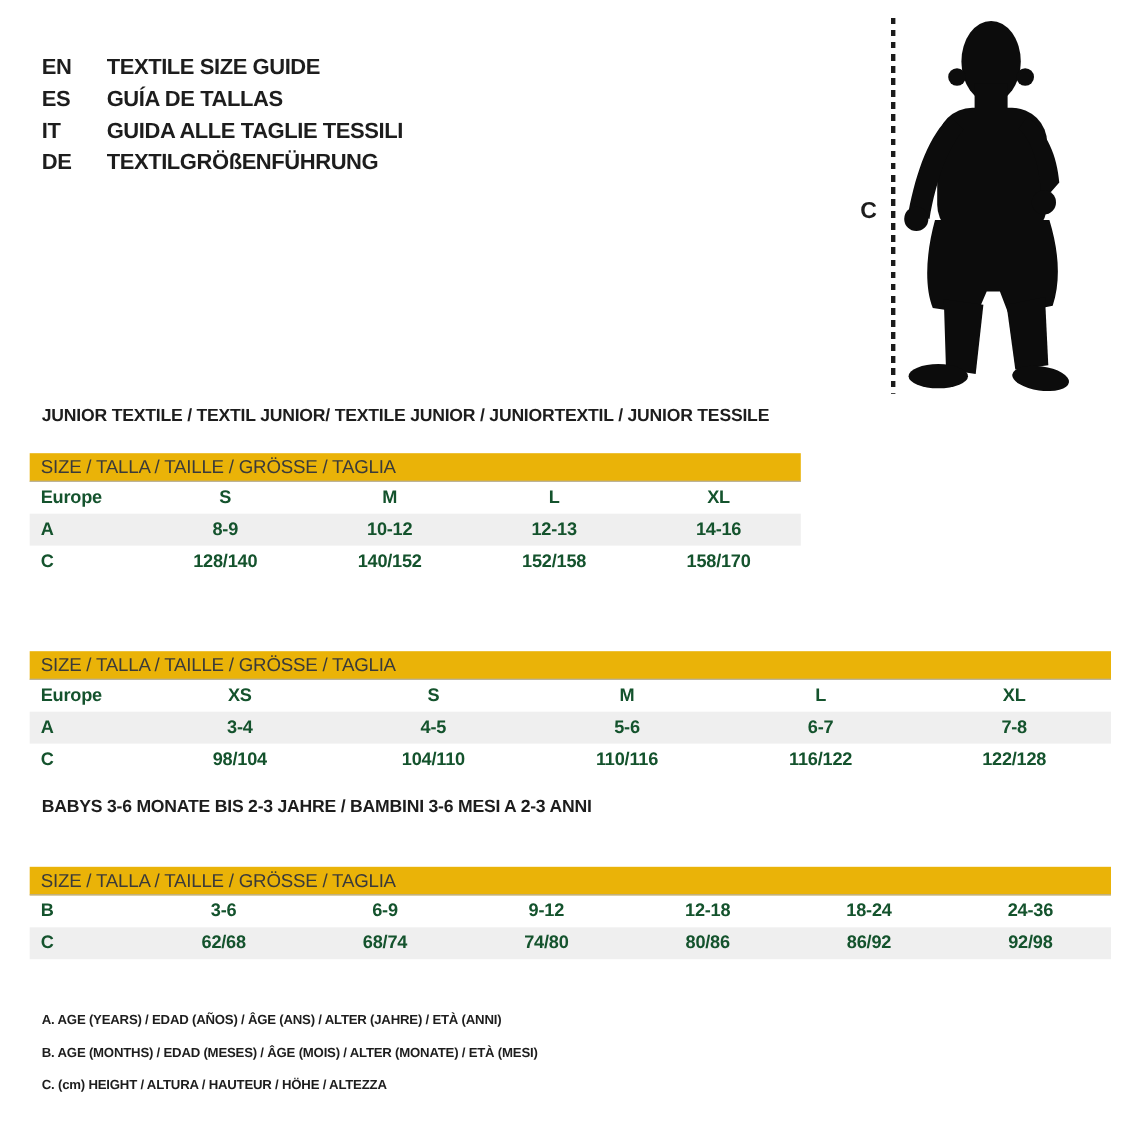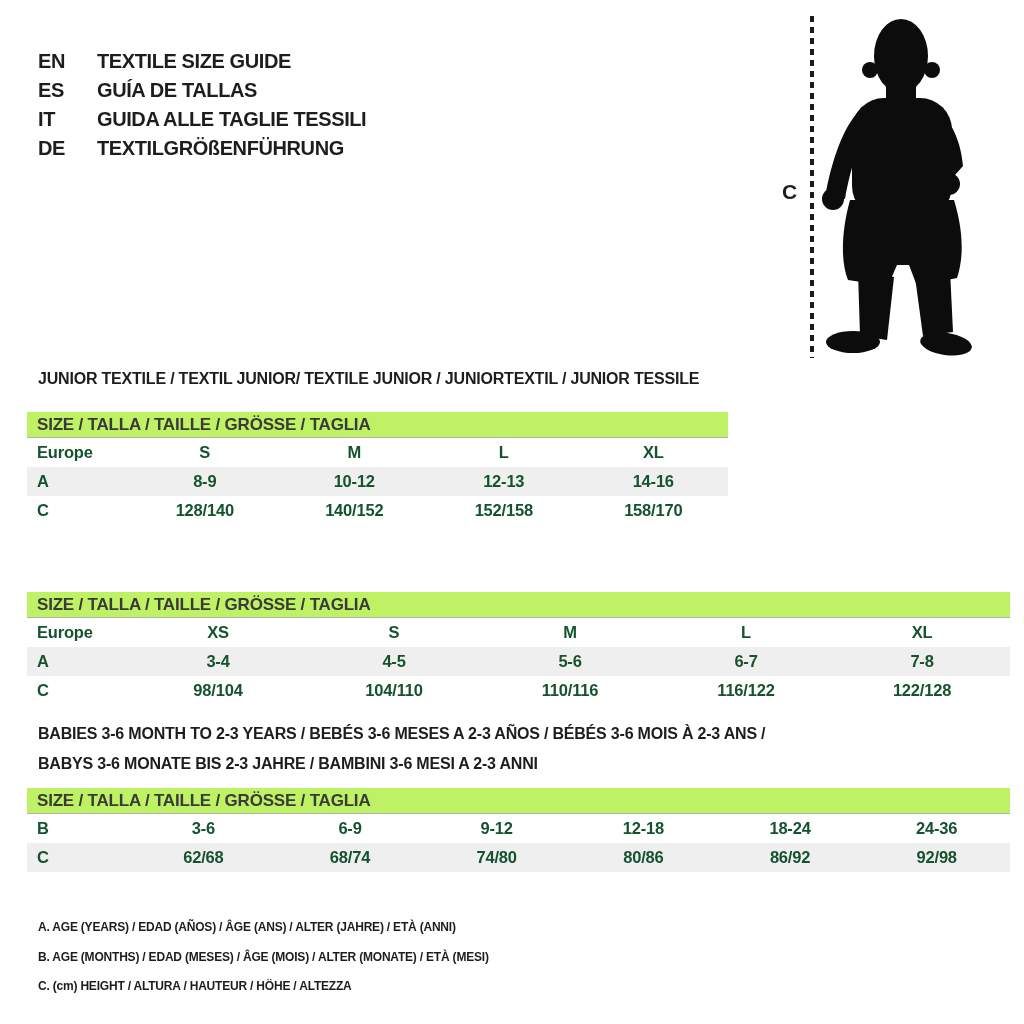--- a/index.html
+++ b/index.html
@@ -27,22 +27,22 @@
   #children-title { left:38px; top:548px; }
   #babies-title   { left:38px; top:719px; white-space:normal; width:830px; }
   .tline { display:block; height:30px; line-height:30px; }
   .subscript { font-size:10px; vertical-align:-4px; }
 
   
   .size-table { position:absolute; }
   #junior-table   { left:27px; top:412px; width:701px; }
   #children-table { left:27px; top:592px; width:983px; }
   #babies-table   { left:27px; top:788px; width:983px; }
-  .thead { height:26px; line-height:26px; background:#bef264; border-bottom:1px solid #b0b0b0;
-    padding-left:10px; font-weight:bold; font-size:17px; color:#3a3a3a; letter-spacing:-0.2px; box-sizing:border-box; }
+  .thead { height:26px; line-height:26px; background:#eab308; border-bottom:1px solid #b0b0b0;
+    padding-left:10px; font-weight:normal; font-size:17px; color:#3a3a3a; letter-spacing:-0.2px; box-sizing:border-box; }
   .trow { display:flex; height:29px; align-items:center; font-weight:bold; font-size:16.5px;
     letter-spacing:-0.2px; color:#14532d; }
   .trow.shaded { background:#efefef; }
   .tlabel { width:103px; padding-left:10px; box-sizing:border-box; }
   .tcell { flex:1; text-align:center; }
 
   
   .legend { position:absolute; left:38px; top:913px; }
   .legend-line { height:29.5px; line-height:29.5px; font-weight:bold; font-size:12px; letter-spacing:-0.2px; }
 </style>
@@ -139,21 +139,20 @@
       <span class="tlabel">C</span>
       <span class="tcell">98/104</span>
       <span class="tcell">104/110</span>
       <span class="tcell">110/116</span>
       <span class="tcell">116/122</span>
       <span class="tcell">122/128</span>
     </div>
   </div>
 
   <h2 class="stitle" id="babies-title">
-    <span class="tline">BABIES 3-6 MONTH TO 2-3 YEARS / BEBÉS 3-6 MESES A 2-3 AÑOS / BÉBÉS 3-6 MOIS À 2-3 ANS /</span>
     <span class="tline">BABYS 3-6 MONATE BIS 2-3 JAHRE / BAMBINI 3-6 MESI A 2-3 ANNI</span>
   </h2>
   <div class="size-table" id="babies-table">
     <div class="thead">SIZE / TALLA / TAILLE / GRÖSSE / TAGLIA</div>
     <div class="trow">
       <span class="tlabel">B</span>
       <span class="tcell">3-6</span>
       <span class="tcell">6-9</span>
       <span class="tcell">9-12</span>
       <span class="tcell">12-18</span>

